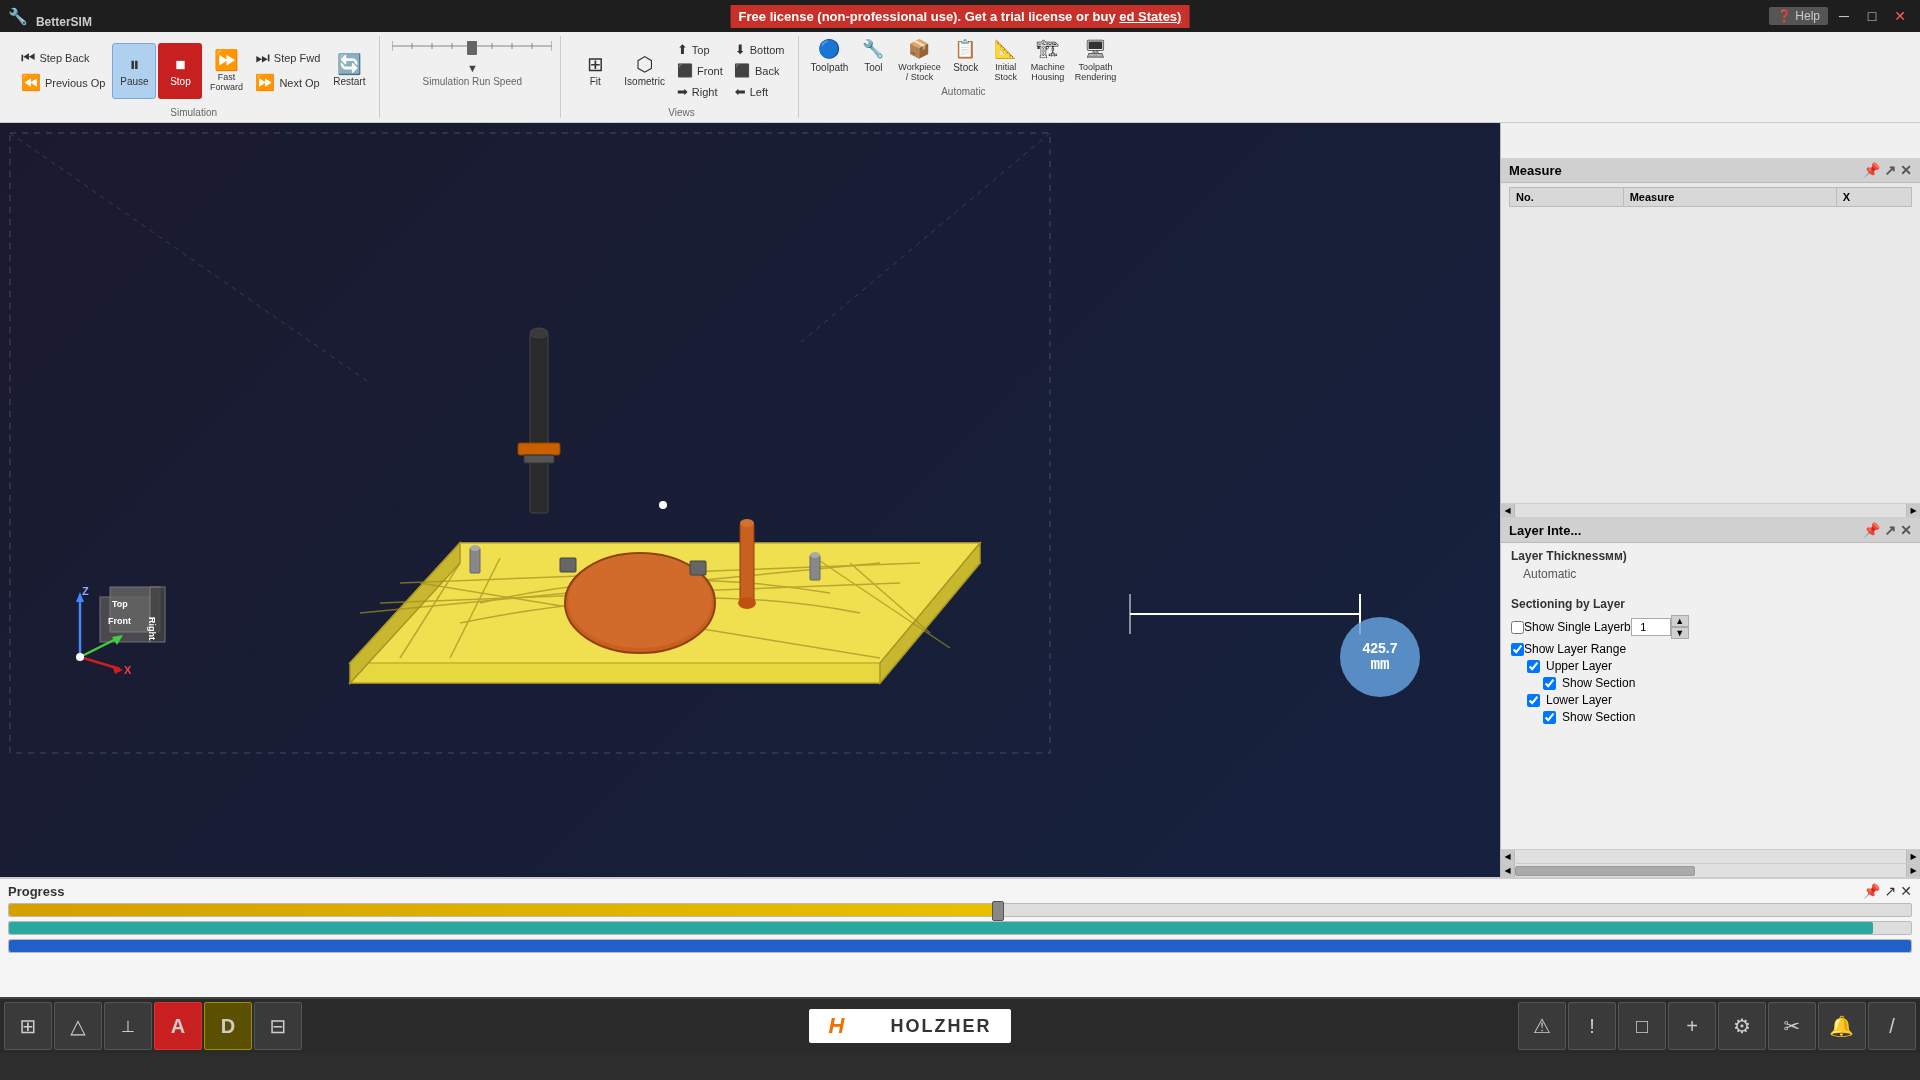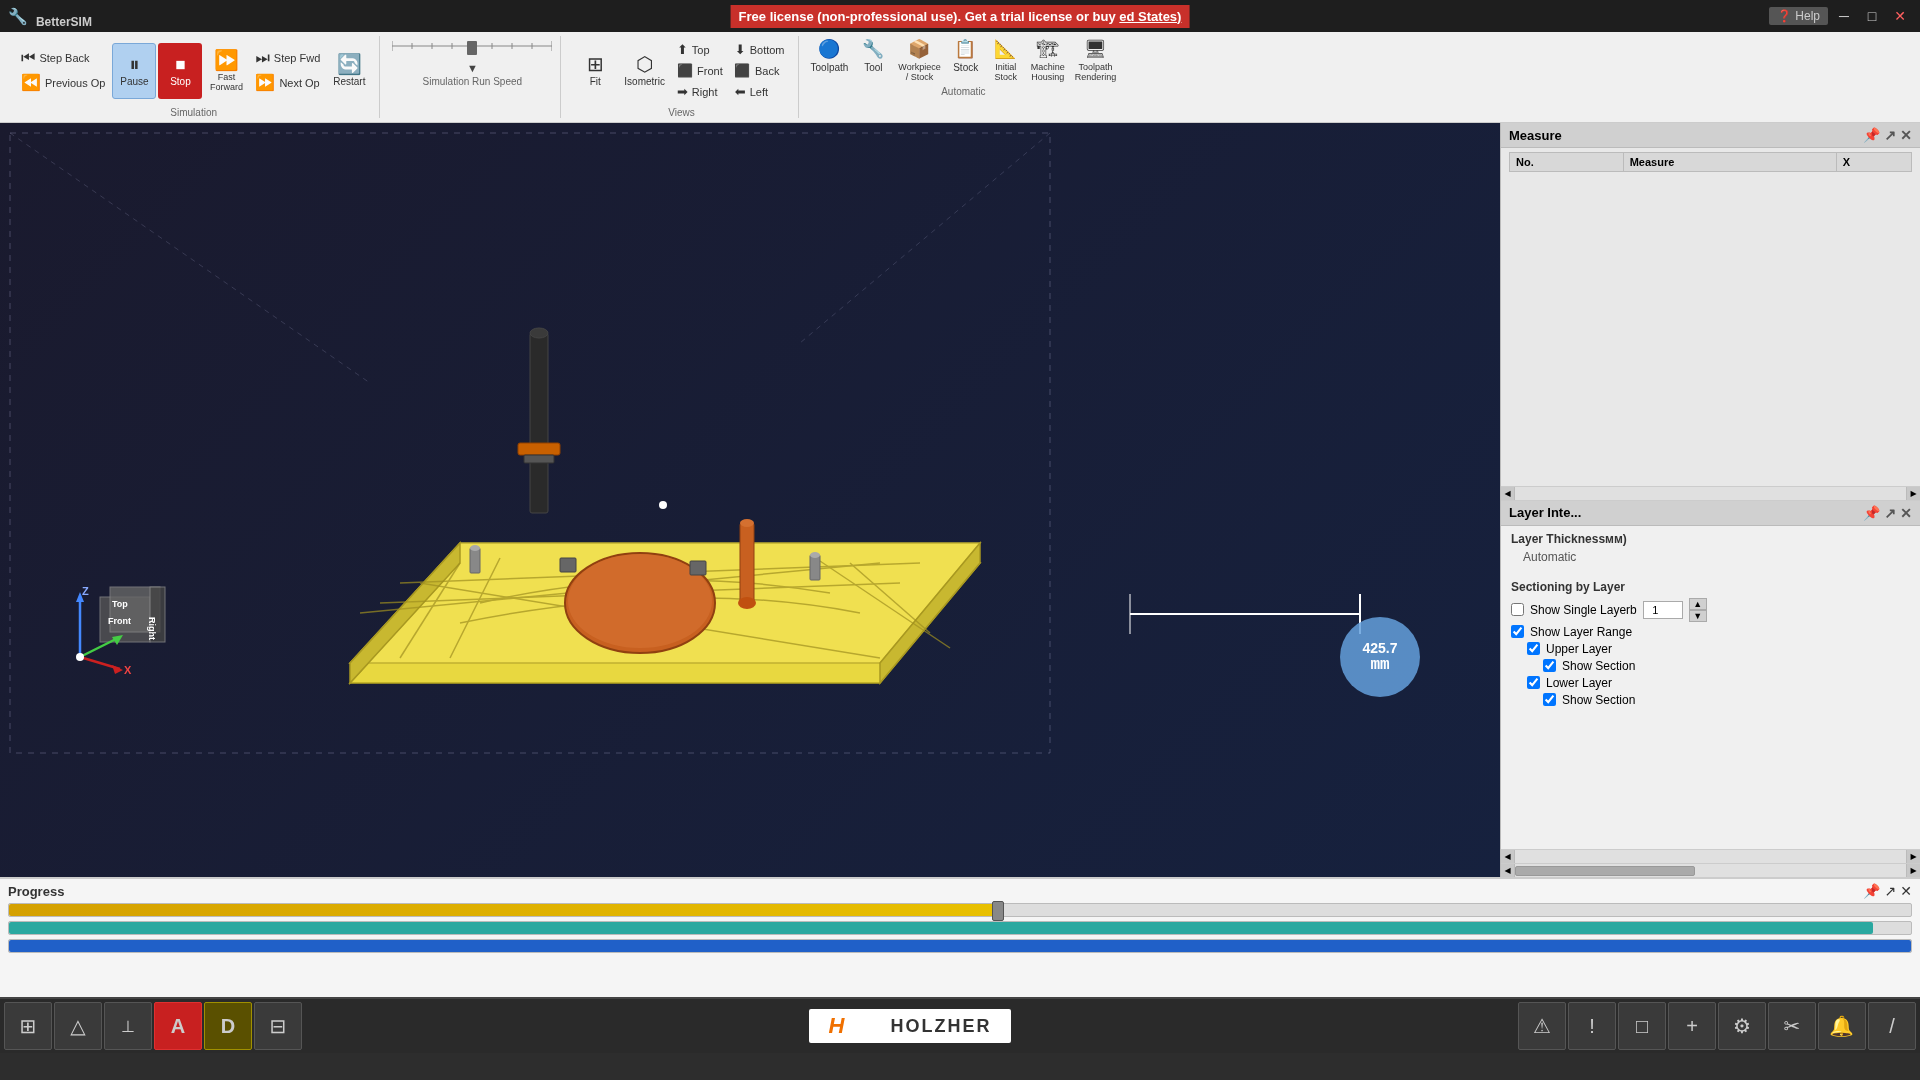--- a/index.html
+++ b/index.html
@@ -271,21 +271,20 @@
     .layer-spin-btn {
       width: 18px; height: 12px;
       background: #d0d0d0;
       border: 1px solid #aaa;
       display: flex; align-items: center; justify-content: center;
       cursor: pointer; font-size: 9px;
     }
     .layer-checkbox-row {
       display: flex;
       align-items: center;
-      gap: 6px;
       margin-bottom: 3px;
       font-size: 12px;
     }
     .layer-checkbox-row input[type=checkbox] { cursor: pointer; }
     .layer-sub-row {
       display: flex;
       align-items: center;
       gap: 6px;
       margin-left: 16px;
       margin-bottom: 3px;
@@ -711,21 +710,21 @@
         <circle cx="20" cy="80" r="4" fill="white"></circle>
       </svg>
     </div>
 
     <div id="cursor-dot" style="left:659px;top:378px;"></div>
 
   </div>
 
   <div id="right-panels" style="width:420px;display:flex;flex-direction:column;background:#f0f0f0;border-left:1px solid #bbb;">
 
-    <div id="measure-panel" style="flex:1;display:flex;flex-direction:column;border-bottom:1px solid #ccc;">
+    <div id="measure-panel" style="flex:1;display:flex;flex-direction:column;border-bottom:1px solid #ccc;margin-top:35px;">
       <div id="measure-panel-header">
         <span>Measure</span>
         <div id="measure-panel-header-icons">
           <span class="panel-icon">📌</span>
           <span class="panel-icon">↗</span>
           <span class="panel-icon">✕</span>
         </div>
       </div>
 
 

